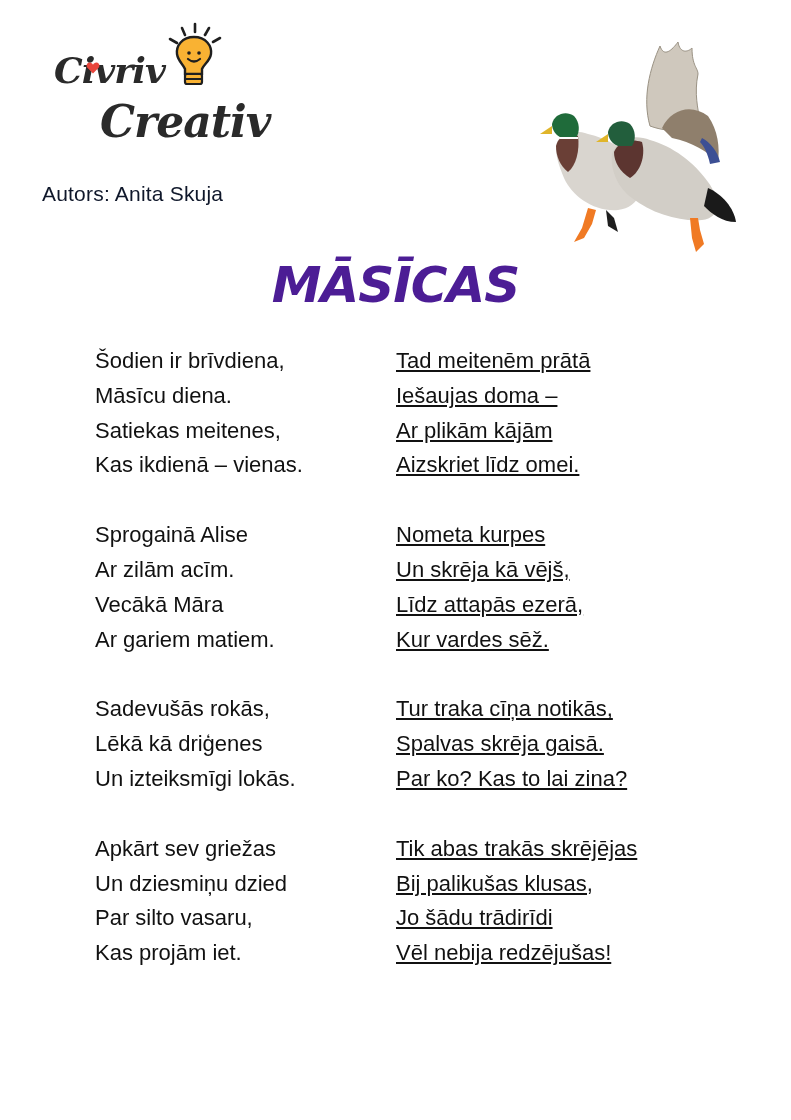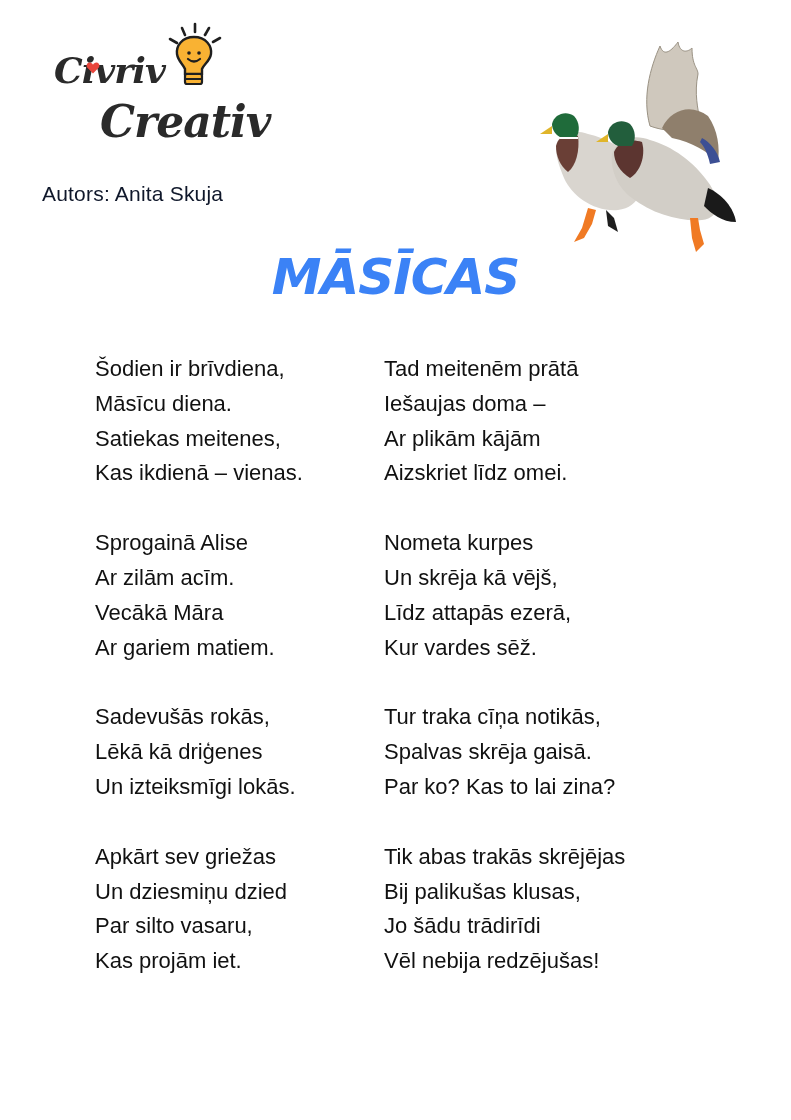--- a/index.html
+++ b/index.html
@@ -68,39 +68,38 @@
       position: absolute;
       left: 522px;
       top: 38px;
       width: 230px;
       height: 218px;
     }
     .title {
       position: absolute;
       left: 0;
       width: 791px;
-      top: 248px;
+      top: 256px;
       text-align: center;
       font-family: "DejaVu Sans", sans-serif;
       font-weight: bold;
       font-style: italic;
       font-size: 50px;
       letter-spacing: -1px;
-      color: #3b82f6;
+      color: #4c1d95;
     }
     .col {
       position: absolute;
       top: 344px;
       font-size: 22px;
       line-height: 34.8px;
       color: #111111;
-      margin-top: 8px;
     }
     .col.left { left: 95px; }
-    .col.right { left: 384px; }
+    .col.right { left: 396px; text-decoration: underline; }
     .stanza {
       margin: 0 0 35px 0;
     }
     .line {
       display: block;
       white-space: nowrap;
       height: 34.8px;
     }
   </style>
 </head>

